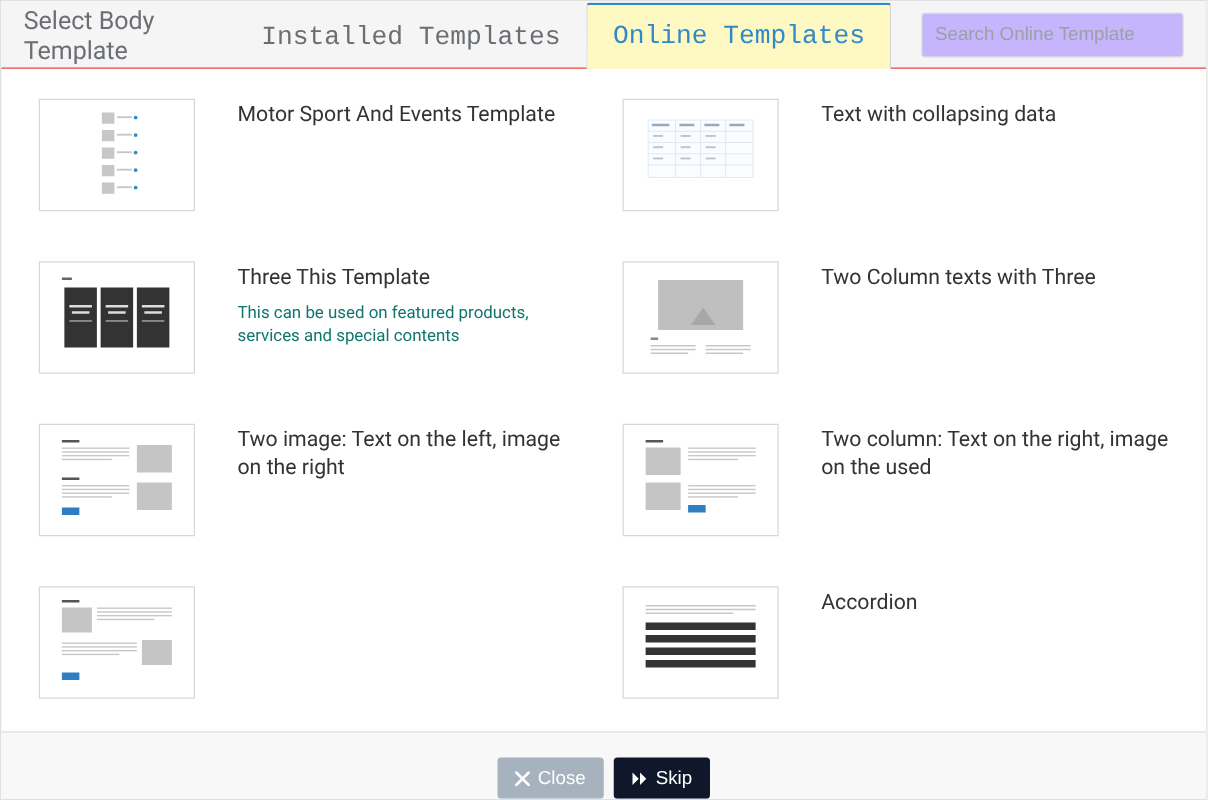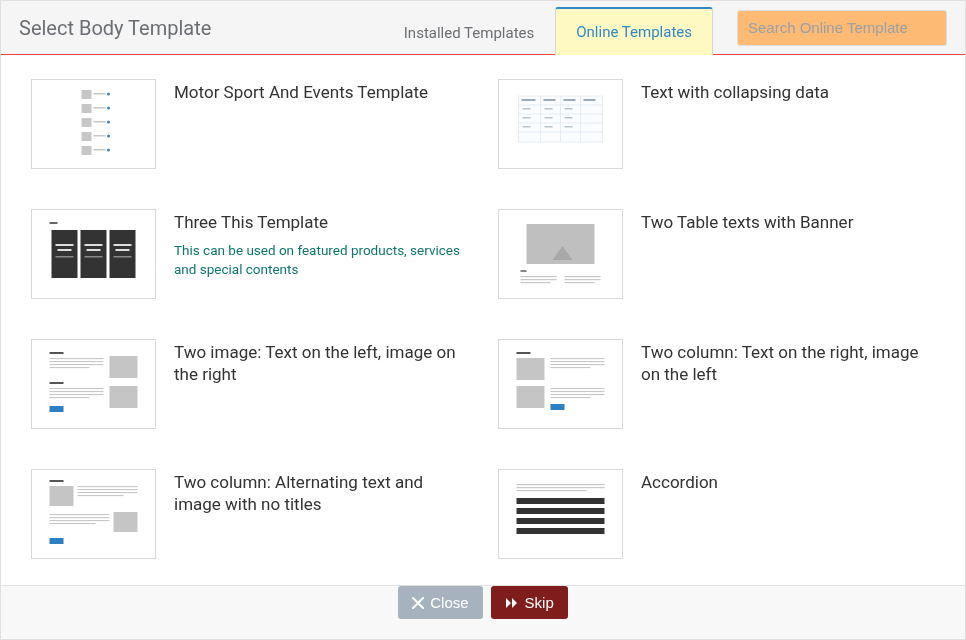--- a/index.html
+++ b/index.html
@@ -31,65 +31,66 @@
   }
   .tabs {
     display: flex;
     align-items: flex-end;
     height: 54px;
     position: relative;
     top: 1px;
   }
   .tab {
     padding: 14px 20px;
-    font-size: 15px;
+    font-size: 21px;
     color: #6b6f73;
     cursor: pointer;
     border: 1px solid transparent;
     border-bottom: none;
     background: transparent;
     margin-bottom: 0;
+    font-family: Liberation Mono, monospace;
   }
   .tab.active {
     color: #3289c7;
     background: #fef9c3;
     border: 1px solid #d6d6d6;
     border-top: 2px solid #3289c7;
     border-bottom: 1px solid #fff;
     border-radius: 3px 3px 0 0;
   }
   .search-wrap {
     margin-left: 12px;
   }
   .search-input {
     width: 210px;
     height: 36px;
     border: 1px solid #dcdcdc;
     border-radius: 3px;
     padding: 0 10px;
     font-size: 15px;
     color: #555;
-    background: #fdba74;
+    background: #c4b5fd;
   }
   .search-input::placeholder { color: #9aa0a6; }
 
   .content {
     flex: 1;
     overflow-y: scroll;
     padding: 24px 30px 10px 30px;
   }
   .grid {
     display: grid;
     grid-template-columns: 1fr 1fr;
     column-gap: 30px;
     row-gap: 40px;
   }
   .item {
     display: flex;
-    gap: 18px;
+    gap: 34px;
     align-items: flex-start;
     cursor: pointer;
   }
   .thumb {
     width: 125px;
     height: 90px;
     border: 1px solid #d8d8d8;
     background: #fff;
     flex-shrink: 0;
     padding: 6px;
@@ -113,37 +114,37 @@
     font-size: 13.5px;
     color: #0f766e;
     line-height: 1.4;
   }
 
   .footer {
     background: #f8f8f8;
     border-top: 1px solid #e0e0e0;
     height: 54px;
     display: flex;
-    align-items: flex-start;
+    align-items: flex-end;
     justify-content: center;
     gap: 8px;
   }
   .btn {
     display: inline-flex;
     align-items: center;
     gap: 6px;
     border: none;
     border-radius: 3px;
     padding: 8px 14px;
     font-size: 15px;
     color: #fff;
     cursor: pointer;
   }
   .btn-close { background: #a6b3bf; }
-  .btn-skip { background: #7f1d1d; }
+  .btn-skip { background: #0f172a; }
   .icon { display: inline-flex; }
 
   
   .content::-webkit-scrollbar { width: 14px; }
   .content::-webkit-scrollbar-track { background: #f4f4f4; }
   .content::-webkit-scrollbar-thumb { background: #c9cdd1; border-radius: 4px; }
 </style>
 </head>
 <body>
 
@@ -253,21 +254,21 @@
           <rect x="10" y="54" width="6" height="2" fill="#888"></rect>
           <rect x="10" y="60" width="36" height="1.2" fill="#c7c7c7"></rect>
           <rect x="10" y="63" width="36" height="1.2" fill="#c7c7c7"></rect>
           <rect x="10" y="66" width="30" height="1.2" fill="#c7c7c7"></rect>
           <rect x="54" y="60" width="36" height="1.2" fill="#c7c7c7"></rect>
           <rect x="54" y="63" width="36" height="1.2" fill="#c7c7c7"></rect>
           <rect x="54" y="66" width="30" height="1.2" fill="#c7c7c7"></rect>
         </svg>
       </div>
       <div class="item-text">
-        <div class="item-title">Two Table texts with Banner</div>
+        <div class="item-title">Two Column texts with Three</div>
         <div class="item-desc"></div>
       </div>
     </div>
 
     <div class="item">
       <div class="thumb">
         <svg viewBox="0 0 100 76">
           <rect x="6" y="6" width="14" height="2" fill="#555"></rect>
           <rect x="6" y="12" width="54" height="1.1" fill="#c7c7c7"></rect>
           <rect x="6" y="15" width="54" height="1.1" fill="#c7c7c7"></rect>
@@ -300,21 +301,21 @@
           <rect x="40" y="21" width="40" height="1.1" fill="#c7c7c7"></rect>
           <rect x="6" y="40" width="28" height="22" fill="#c5c5c5"></rect>
           <rect x="40" y="42" width="54" height="1.1" fill="#c7c7c7"></rect>
           <rect x="40" y="45" width="54" height="1.1" fill="#c7c7c7"></rect>
           <rect x="40" y="48" width="54" height="1.1" fill="#c7c7c7"></rect>
           <rect x="40" y="51" width="40" height="1.1" fill="#c7c7c7"></rect>
           <rect x="40" y="58" width="14" height="6" fill="#2e7fc1"></rect>
         </svg>
       </div>
       <div class="item-text">
-        <div class="item-title">Two column: Text on the right, image on the left</div>
+        <div class="item-title">Two column: Text on the right, image on the used</div>
         <div class="item-desc"></div>
       </div>
     </div>
 
     <div class="item">
       <div class="thumb">
         <svg viewBox="0 0 100 76">
           <rect x="6" y="4" width="14" height="2" fill="#555"></rect>
           <rect x="6" y="10" width="24" height="20" fill="#c5c5c5"></rect>
           <rect x="34" y="10" width="60" height="1.1" fill="#c7c7c7"></rect>
@@ -322,24 +323,20 @@
           <rect x="34" y="16" width="60" height="1.1" fill="#c7c7c7"></rect>
           <rect x="34" y="19" width="46" height="1.1" fill="#c7c7c7"></rect>
           <rect x="6" y="38" width="60" height="1.1" fill="#c7c7c7"></rect>
           <rect x="6" y="41" width="60" height="1.1" fill="#c7c7c7"></rect>
           <rect x="6" y="44" width="60" height="1.1" fill="#c7c7c7"></rect>
           <rect x="6" y="47" width="46" height="1.1" fill="#c7c7c7"></rect>
           <rect x="70" y="36" width="24" height="20" fill="#c5c5c5"></rect>
           <rect x="6" y="62" width="14" height="6" fill="#2e7fc1"></rect>
         </svg>
       </div>
-      <div class="item-text">
-        <div class="item-title">Two column: Alternating text and image with no titles</div>
-        <div class="item-desc"></div>
-      </div>
     </div>
 
     <div class="item">
       <div class="thumb">
         <svg viewBox="0 0 100 76">
           <rect x="6" y="8" width="88" height="1.2" fill="#c7c7c7"></rect>
           <rect x="6" y="11" width="88" height="1.2" fill="#c7c7c7"></rect>
           <rect x="6" y="14" width="70" height="1.2" fill="#c7c7c7"></rect>
           <rect x="6" y="22" width="88" height="6" fill="#333"></rect>
           <rect x="6" y="32" width="88" height="6" fill="#333"></rect>

